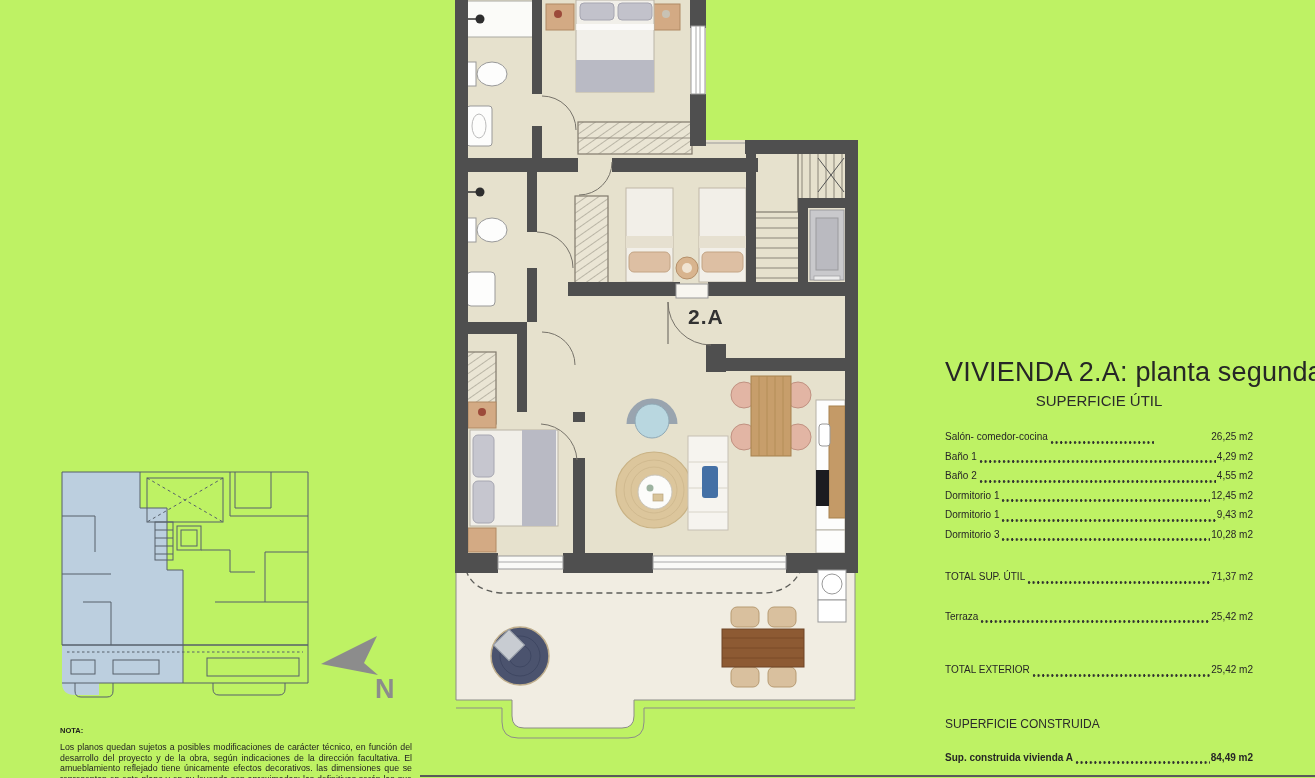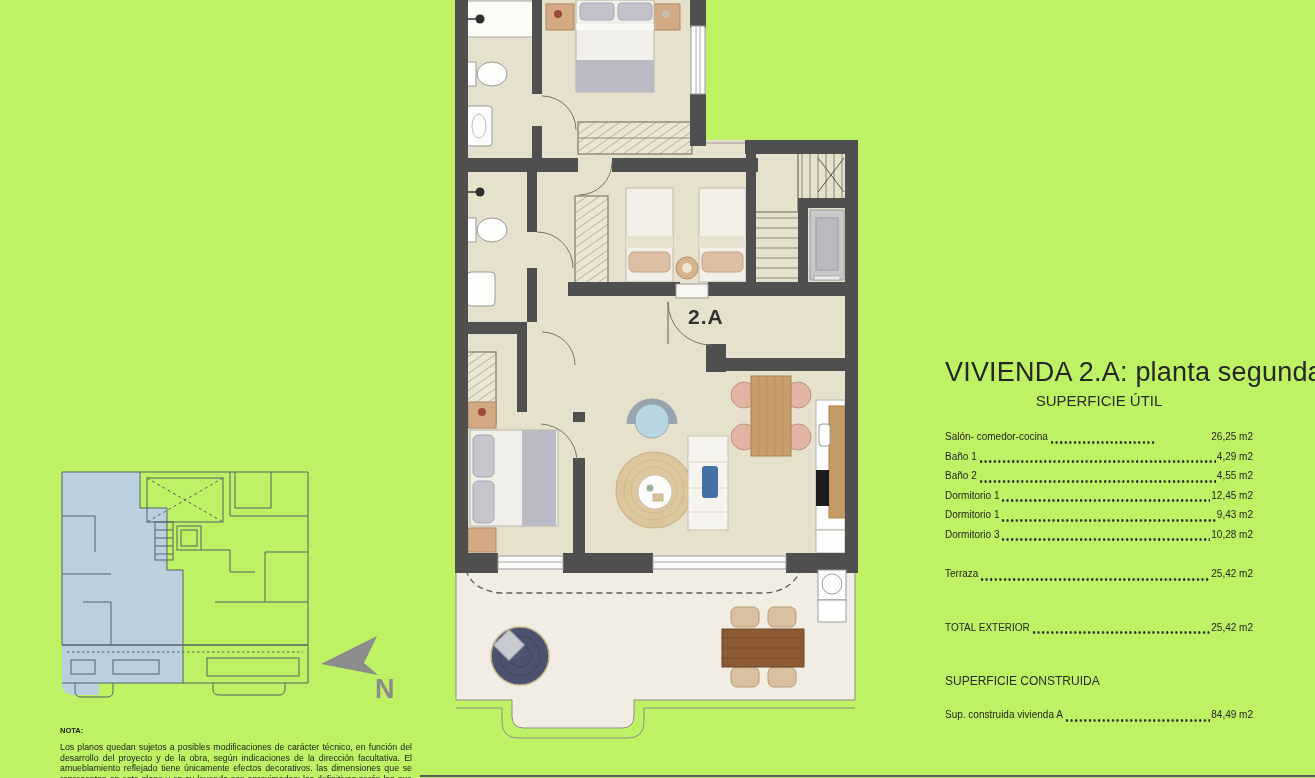--- a/index.html
+++ b/index.html
@@ -12,21 +12,21 @@
   .panel .title{font-size:27px;line-height:30px;color:#262626;letter-spacing:.2px;white-space:nowrap;}
   .panel .subhead{font-size:15px;line-height:18px;margin-top:5px;color:#2b2b2b;text-align:center;}
   .rows{margin-top:17px;}
   .row{display:flex;align-items:baseline;font-size:10px;line-height:19.5px;color:#262626;}
   .row .lbl{white-space:nowrap;}
   .row .val{white-space:nowrap;}
   .row .dots{flex:1;align-self:flex-end;height:5px;margin:0 1px 2px 2px;
        background-image:radial-gradient(circle at 2px 2.5px,#2e2e2e 1.05px,transparent 1.4px);
        background-size:4.6px 5px;background-repeat:repeat-x;}
   .row .gap{flex:none;width:56px;}
-  .row.mt23{margin-top:23px;} .row.mt20{margin-top:20px;} .row.mt18{margin-top:34px;} .row.mt17{margin-top:17px;}
+  .row.mt23{margin-top:23px;} .row.mt20{margin-top:20px;} .row.mt18{margin-top:34px;} .row.mt17{margin-top:17px;font-weight:bold;}
   .subhead2{font-size:12px;margin-top:37px;color:#2b2b2b;}
 
   
   .unit-label{position:absolute;left:688px;top:305px;font-size:21px;font-weight:bold;
       color:#323232;letter-spacing:1px;}
 
   
   .note{position:absolute;left:60px;top:726px;width:352px;}
   .note .nh{font-size:7.5px;font-weight:bold;color:#1d1d1d;margin-bottom:7px;}
   .note .nb{font-size:8.8px;line-height:10.6px;color:#222;text-align:justify;}
@@ -308,20 +308,25 @@
           <span class="dots"></span>
           <span class="val">9,43 m2</span>
       </div>
       <div class="row">
         <span class="lbl">Dormitorio 3</span>
           <span class="dots"></span>
           <span class="val">10,28 m2</span>
       </div>
     </div>
 
+    <div class="row mt23">
+      <span class="lbl">TOTAL SUP. ÚTIL</span>
+        <span class="dots"></span>
+        <span class="val">71,37 m2</span>
+    </div>
     <div class="row mt20">
       <span class="lbl">Terraza</span>
         <span class="dots"></span>
         <span class="val">25,42 m2</span>
     </div>
     <div class="row mt18">
       <span class="lbl">TOTAL EXTERIOR</span>
         <span class="dots"></span>
         <span class="val">25,42 m2</span>
     </div>

